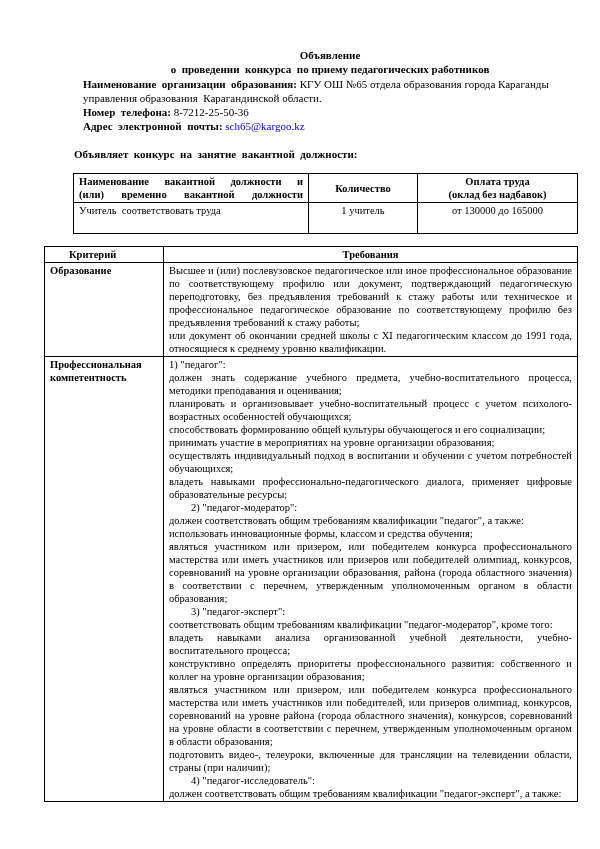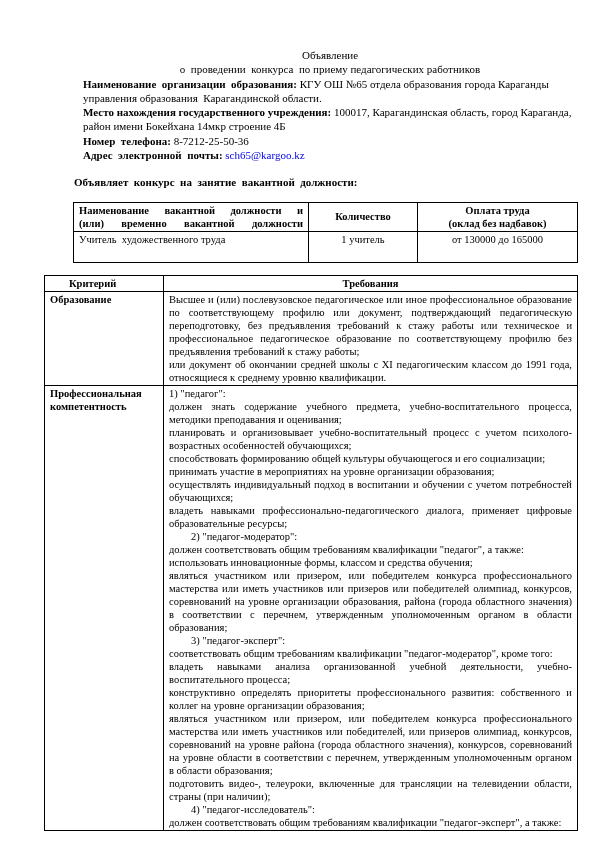--- a/index.html
+++ b/index.html
@@ -3,21 +3,21 @@
 <meta charset="utf-8">
 <style>
   html,body{margin:0;padding:0;background:#ffffff;}
   .page{
     width:600px;height:849px;overflow:hidden;background:#ffffff;
     font-family:"Liberation Serif","DejaVu Serif",serif;
     color:#000000;box-sizing:border-box;
   }
   .hdr{padding:48px 23px 0 83px;font-size:11px;line-height:14.3px;}
   .hdr p{margin:0;white-space:pre-wrap;}
-  .hdr p.center{text-align:center;font-weight:normal;}
+  .hdr p.center{text-align:center;font-weight:bold;}
   .hdr b{font-weight:bold;}
   a.link{color:#0000EE;cursor:pointer;}
   .section-heading{
     margin:13px 23px 12px 74px;font-size:11px;line-height:14.3px;
     font-weight:bold;white-space:pre-wrap;
   }
   table{border-collapse:collapse;table-layout:fixed;}
   .t1{margin:5px 16px 0 73px;width:504px;font-size:10.5px;line-height:13px;}
   .t1 th,.t1 td{border:1px solid #000;padding:1px 5px;box-sizing:border-box;}
   .t1 th{font-weight:bold;text-align:center;vertical-align:middle;white-space:pre-line;height:28px;}
@@ -36,21 +36,20 @@
 </style>
 </head>
 <body>
 
 <div class="page">
 
   <div class="hdr">
     <p class="center">Объявление</p>
     <p class="center">о  проведении  конкурса  по приему педагогических работников</p>
     <p><b>Наименование  организации  образования:</b> <span>КГУ ОШ №65 отдела образования города Караганды управления образования  Карагандинской области.</span></p>
-    <p><b>Место нахождения государственного учреждения:</b> <span>100017, Карагандинская область, город Караганда, район имени Бокейхана 14мкр строение 4Б</span></p>
     <p><b>Номер  телефона:</b> <span>8-7212-25-50-36</span></p>
     <p><b>Адрес  электронной  почты:</b> <a class="link">sch65@kargoo.kz</a></p>
   </div>
 
   <p class="section-heading">Объявляет  конкурс  на  занятие  вакантной  должности:</p>
 
   <table class="t1">
     <colgroup>
         <col style="width:235px">
         <col style="width:109px">
@@ -58,21 +57,21 @@
       </colgroup>
     <tbody>
         <tr>
       <th class="pos">Наименование  вакантной  должности  и
 (или)  временно  вакантной  должности</th>
       <th>Количество</th>
       <th>Оплата труда
 (оклад  без  надбавок)</th>
     </tr>
     <tr>
-      <td class="pos-cell">Учитель  художественного труда</td>
+      <td class="pos-cell">Учитель  соответствовать труда</td>
       <td class="qty-cell">1 учитель</td>
       <td class="sal-cell">от 130000 до 165000</td>
     </tr>
   </tbody>
     </table>
 
   <table class="t2">
     <colgroup>
         <col style="width:119px">
         <col style="width:414px">

